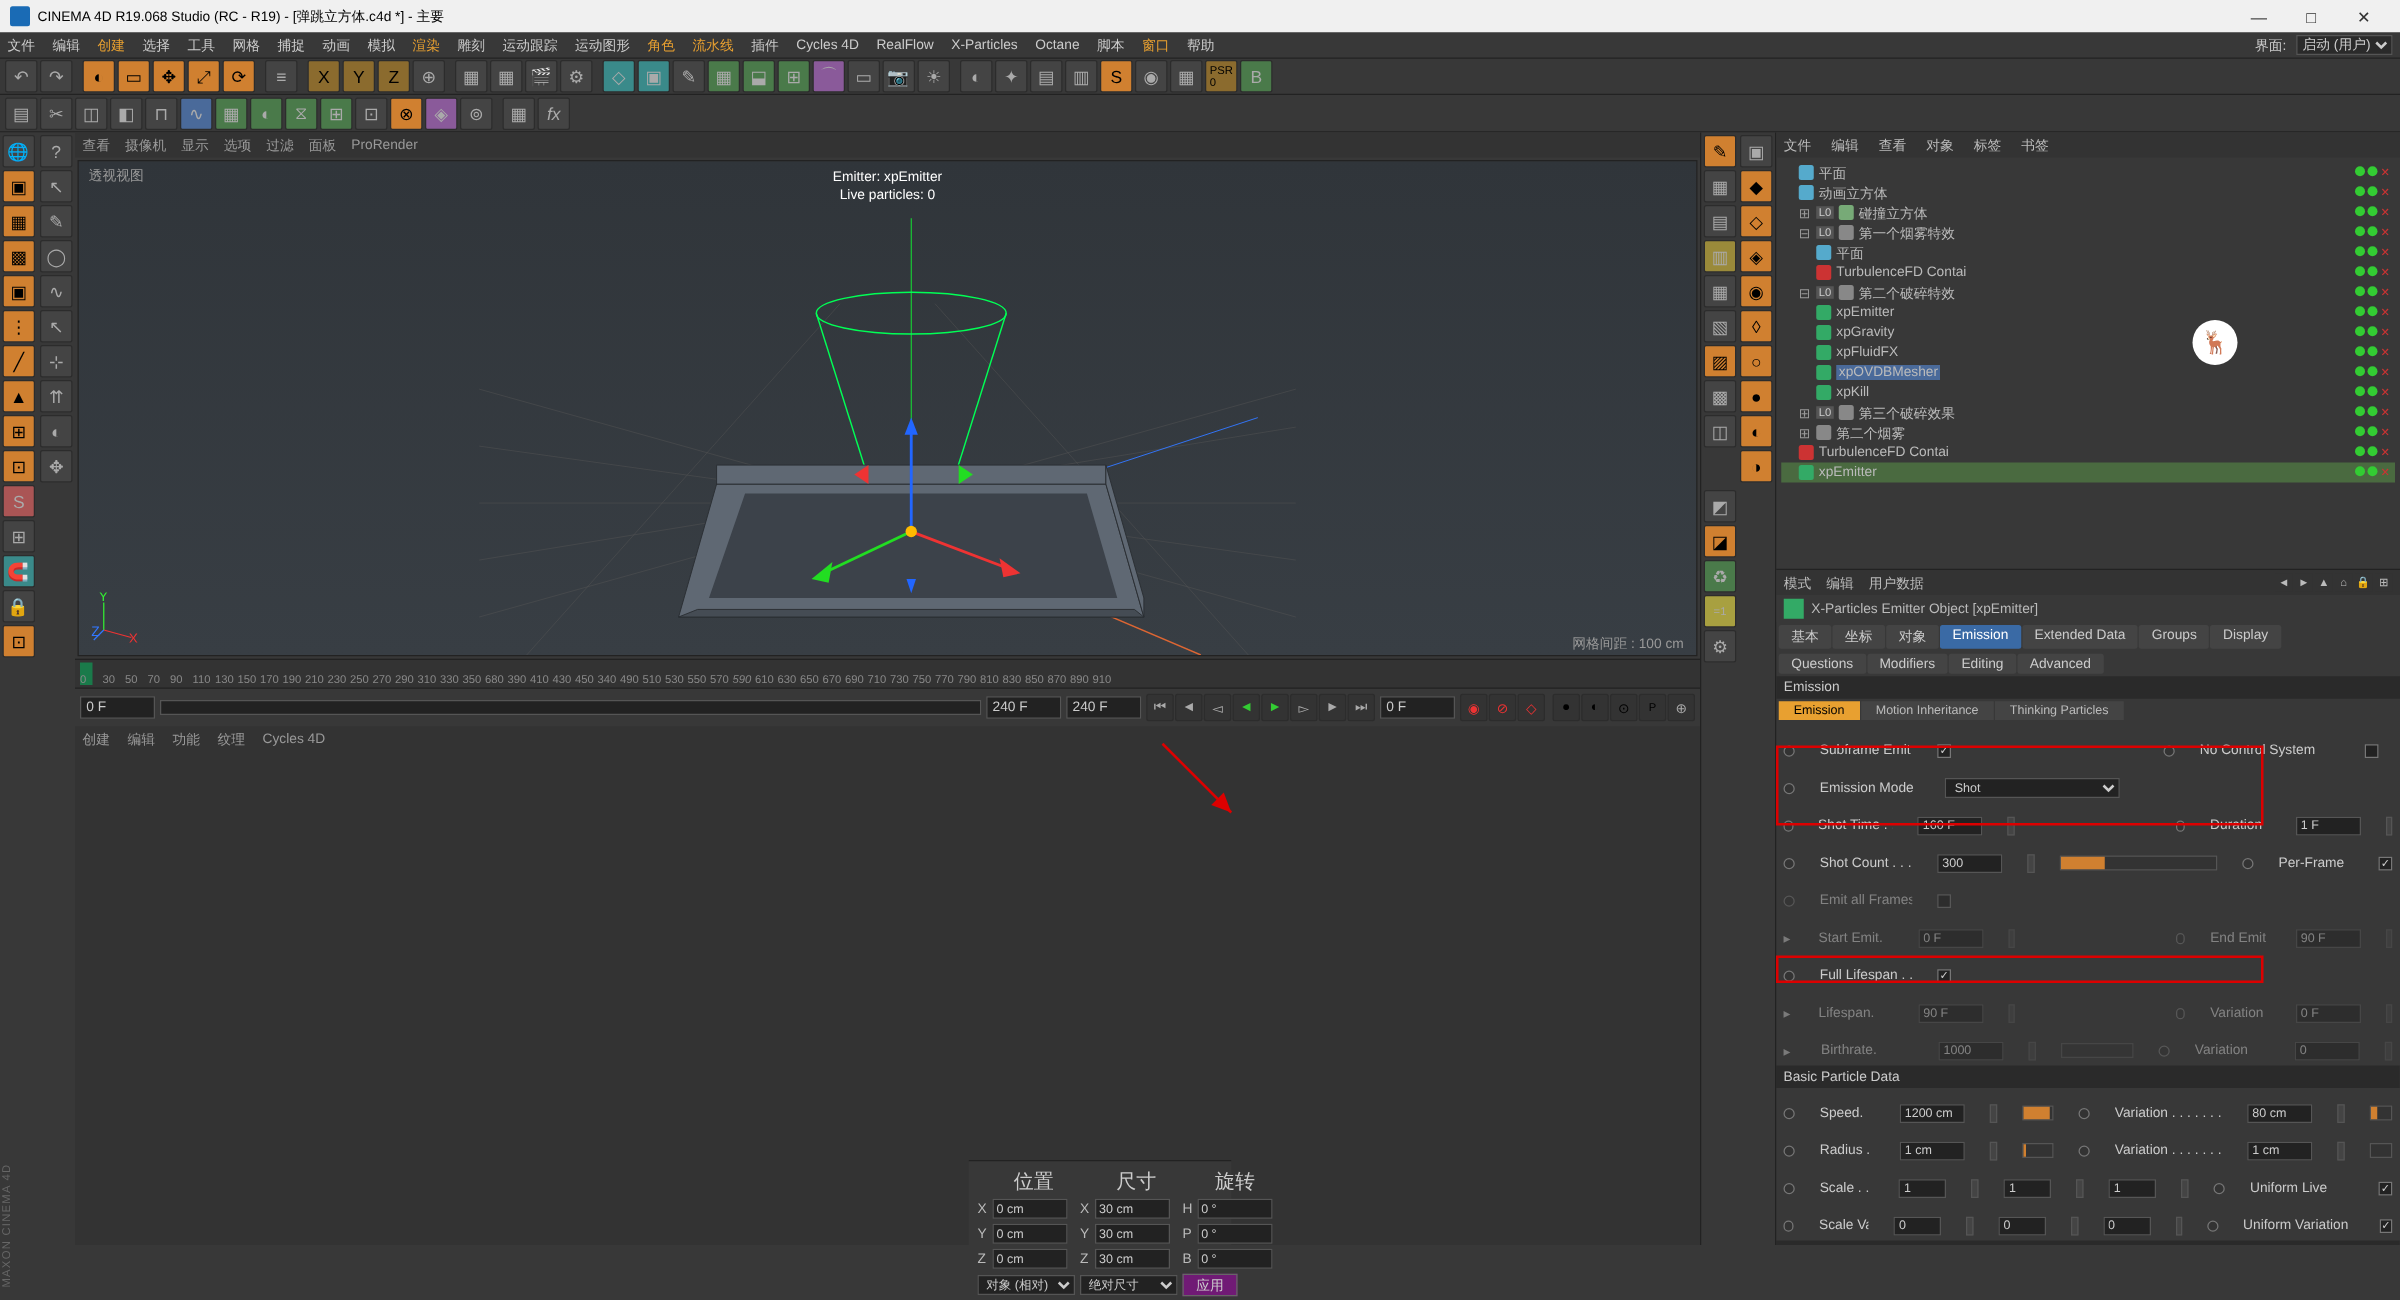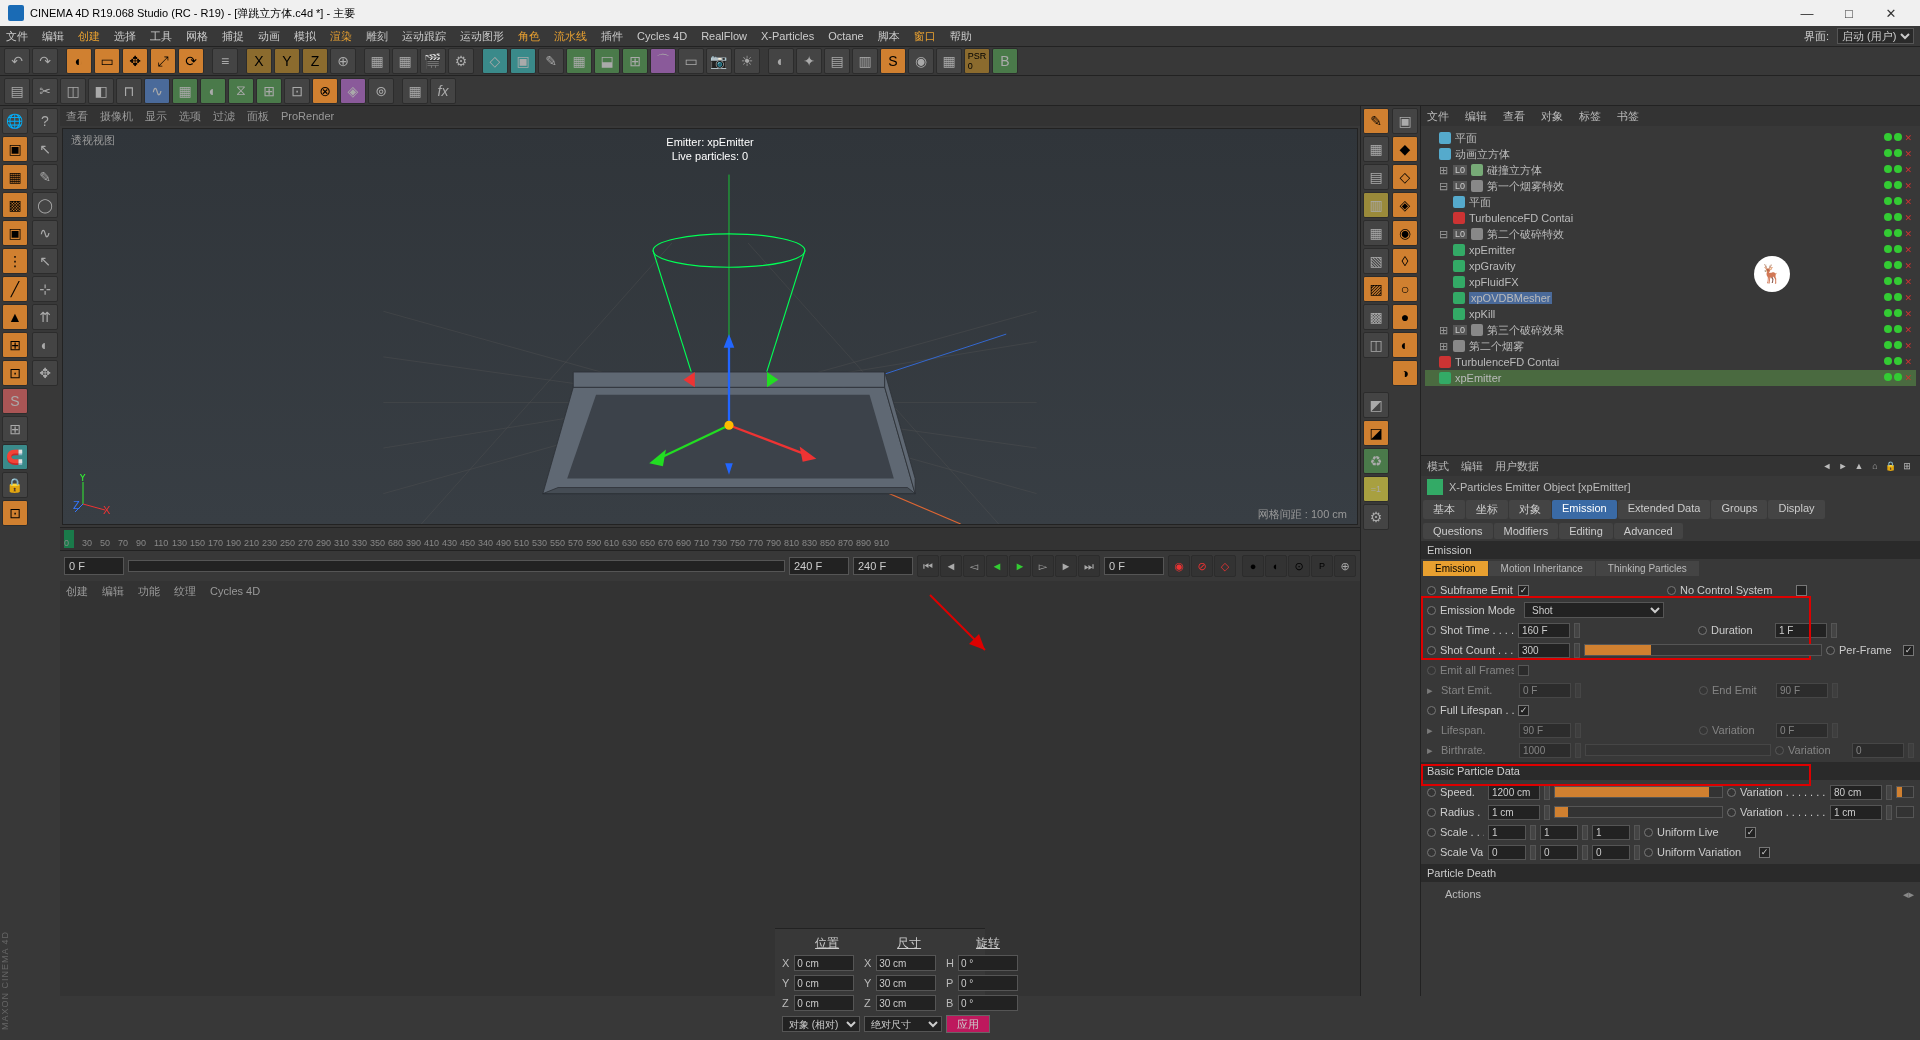--- a/index.html
+++ b/index.html
@@ -35,21 +35,21 @@
 .axiswidget { position:absolute; bottom:10px; left:10px; width:40px; height:40px; }
 .ruler { height:24px; background:#333; position:relative; border-top:1px solid #222; border-bottom:1px solid #222; display:flex; align-items:center; }
 .ruler-tick { position:absolute; font-size:9px; color:#888; bottom:2px; }
 .transport { height:30px; background:#383838; display:flex; align-items:center; padding:0 4px; gap:4px;}
 .frame-field { width:60px; height:18px; background:#222; color:#ccc; border:1px solid #555; padding:0 4px; }
 .transport-btns { display:flex; gap:1px; }
 .transport-btns .tbtn { width:22px; height:22px; background:#333; font-size:11px;}
 .bottom-tabs { height:20px; background:#333; display:flex; align-items:center; padding:0 6px; gap:14px; color:#999;}
 .coordbar { height: 100px; background:#383838; padding:4px; border-top:1px solid #222;}
 .coordbar table{ width:100%; }
-.coordbar th{ color:#ccc; font-weight:normal; text-align:center; font-size:12px;text-decoration:underline; }
+.coordbar th{ color:#ccc; font-weight:normal; text-align:center; font-size:16px; }
 .coordbar td{ padding:1px; }
 .cfield{ background:#222; color:#ccc; border:1px solid #555; width:60px; height:16px; padding:0 2px; font-size:10px;}
 .rightblock { width:30px; background:#383838; display:flex; flex-direction:column; gap:2px; padding:2px; border-left:1px solid #222;}
 .rightblock2 { width:30px; background:#383838; display:flex; flex-direction:column; gap:2px; padding:2px;}
 .panel-right { width: 500px; display:flex; flex-direction:column; background:#383838; border-left:1px solid #222;}
 .obj-panel { height:350px; display:flex; flex-direction:column; border-bottom:1px solid #222;}
 .obj-tabs { height:20px; background:#333; display:flex; align-items:center; padding:0 6px; gap:16px;}
 .obj-tree { flex:1; overflow:auto; padding:4px; position:relative; }
 .tree-row { display:flex; align-items:center; height:16px; gap:4px; }
 .tree-icon{ width:12px; height:12px; display:inline-block; background:#5ab; border-radius:2px; font-size:9px; text-align:center; line-height:12px; color:#000;}
@@ -61,21 +61,21 @@
 .attr-head { height:22px; background:#383838; display:flex; align-items:center; padding:0 6px; gap:6px;}
 .attr-head-icon{width:16px;height:16px;background:#3a6;}
 .tabrow { display:flex; gap:1px; padding:2px; flex-wrap:wrap;}
 .tab{ background:#444; color:#ccc; padding:2px 10px; border-radius:2px; font-size:11px;}
 .tab.active{ background:#3a6aa5; color:#fff;}
 .section-head{ background:#2a2a2a; padding:3px 6px; font-size:11px; color:#ccc; }
 .subtabrow{ display:flex; gap:1px; padding:2px;}
 .subtab{ background:#444; padding:2px 12px; font-size:10px;}
 .subtab.active{ background:#e8a030; color:#000;}
 .attr-body{ flex:1; overflow:auto; padding:2px 6px; position:relative;}
-.prm-row{ display:flex; align-items:center; height:20px; gap:4px; }
+.prm-row{ display:flex; align-items:center; height:20px; gap:20px;margin-top:10px; }
 .prm-row.dim{ opacity:.5;}
 .bullet{ width:9px; height:9px; border:1px solid #777; border-radius:5px; background:#333;}
 .prm-label{ width:74px; color:#ccc; white-space:nowrap; overflow:hidden;}
 .prm-label-sm{ width:60px; color:#ccc; white-space:nowrap; overflow:hidden;}
 .prm-field{ background:#222; border:1px solid #555; color:#ccc; height:15px; width:52px; padding:0 3px; font-size:10px;}
 .prm-select{ background:#222; border:1px solid #555; color:#ccc; height:16px; width:140px; padding:0 3px; font-size:10px;}
 .spinner{ width:6px; height:15px; background:#444; border:1px solid #555;}
 .slider{ flex:1; height:12px; background:#333; position:relative; border:1px solid #555;}
 .slider-fill{ position:absolute; left:0; top:0; bottom:0; background:#d08030;}
 .checkbox{ width:11px; height:11px; border:1px solid #777; background:#222; display:inline-flex;align-items:center;justify-content:center;font-size:9px;color:#ccc;}
@@ -812,21 +812,21 @@
           <td>Z</td>
           <td><input class="cfield" value="0 cm" style=""></td>
           <td>Z</td>
           <td><input class="cfield" value="30 cm" style=""></td>
           <td>B</td>
           <td><input class="cfield" value="0 °" style=""></td>
         </tr>
     <tr>
           <td colspan="2"><select class="cfield" style="width:78px"><option>对象 (相对)</option></select></td>
           <td colspan="2"><select class="cfield" style="width:78px"><option>绝对尺寸</option></select></td>
-          <td colspan="2"><button style="width:44px;height:18px;background:#be185d;color:#ccc;border:1px solid #666">应用</button></td>
+          <td colspan="2"><button style="width:44px;height:18px;background:#701a75;color:#ccc;border:1px solid #666">应用</button></td>
         </tr>
   </tbody>
     </table>
 </div>
 
 <div style="position:absolute;left:0;bottom:0;width:16px;height:120px;writing-mode:vertical-rl;transform:rotate(180deg);color:#666;font-size:9px;text-align:center;letter-spacing:1px">MAXON CINEMA 4D</div>
 
 <svg style="position:absolute; left:925px; top:590px; width:70px; height:70px; pointer-events:none;">
   <line x1="5" y1="5" x2="60" y2="60" stroke="#d00" stroke-width="2"></line>
   <polygon points="60,60 44,54 54,44" fill="#d00"></polygon>

